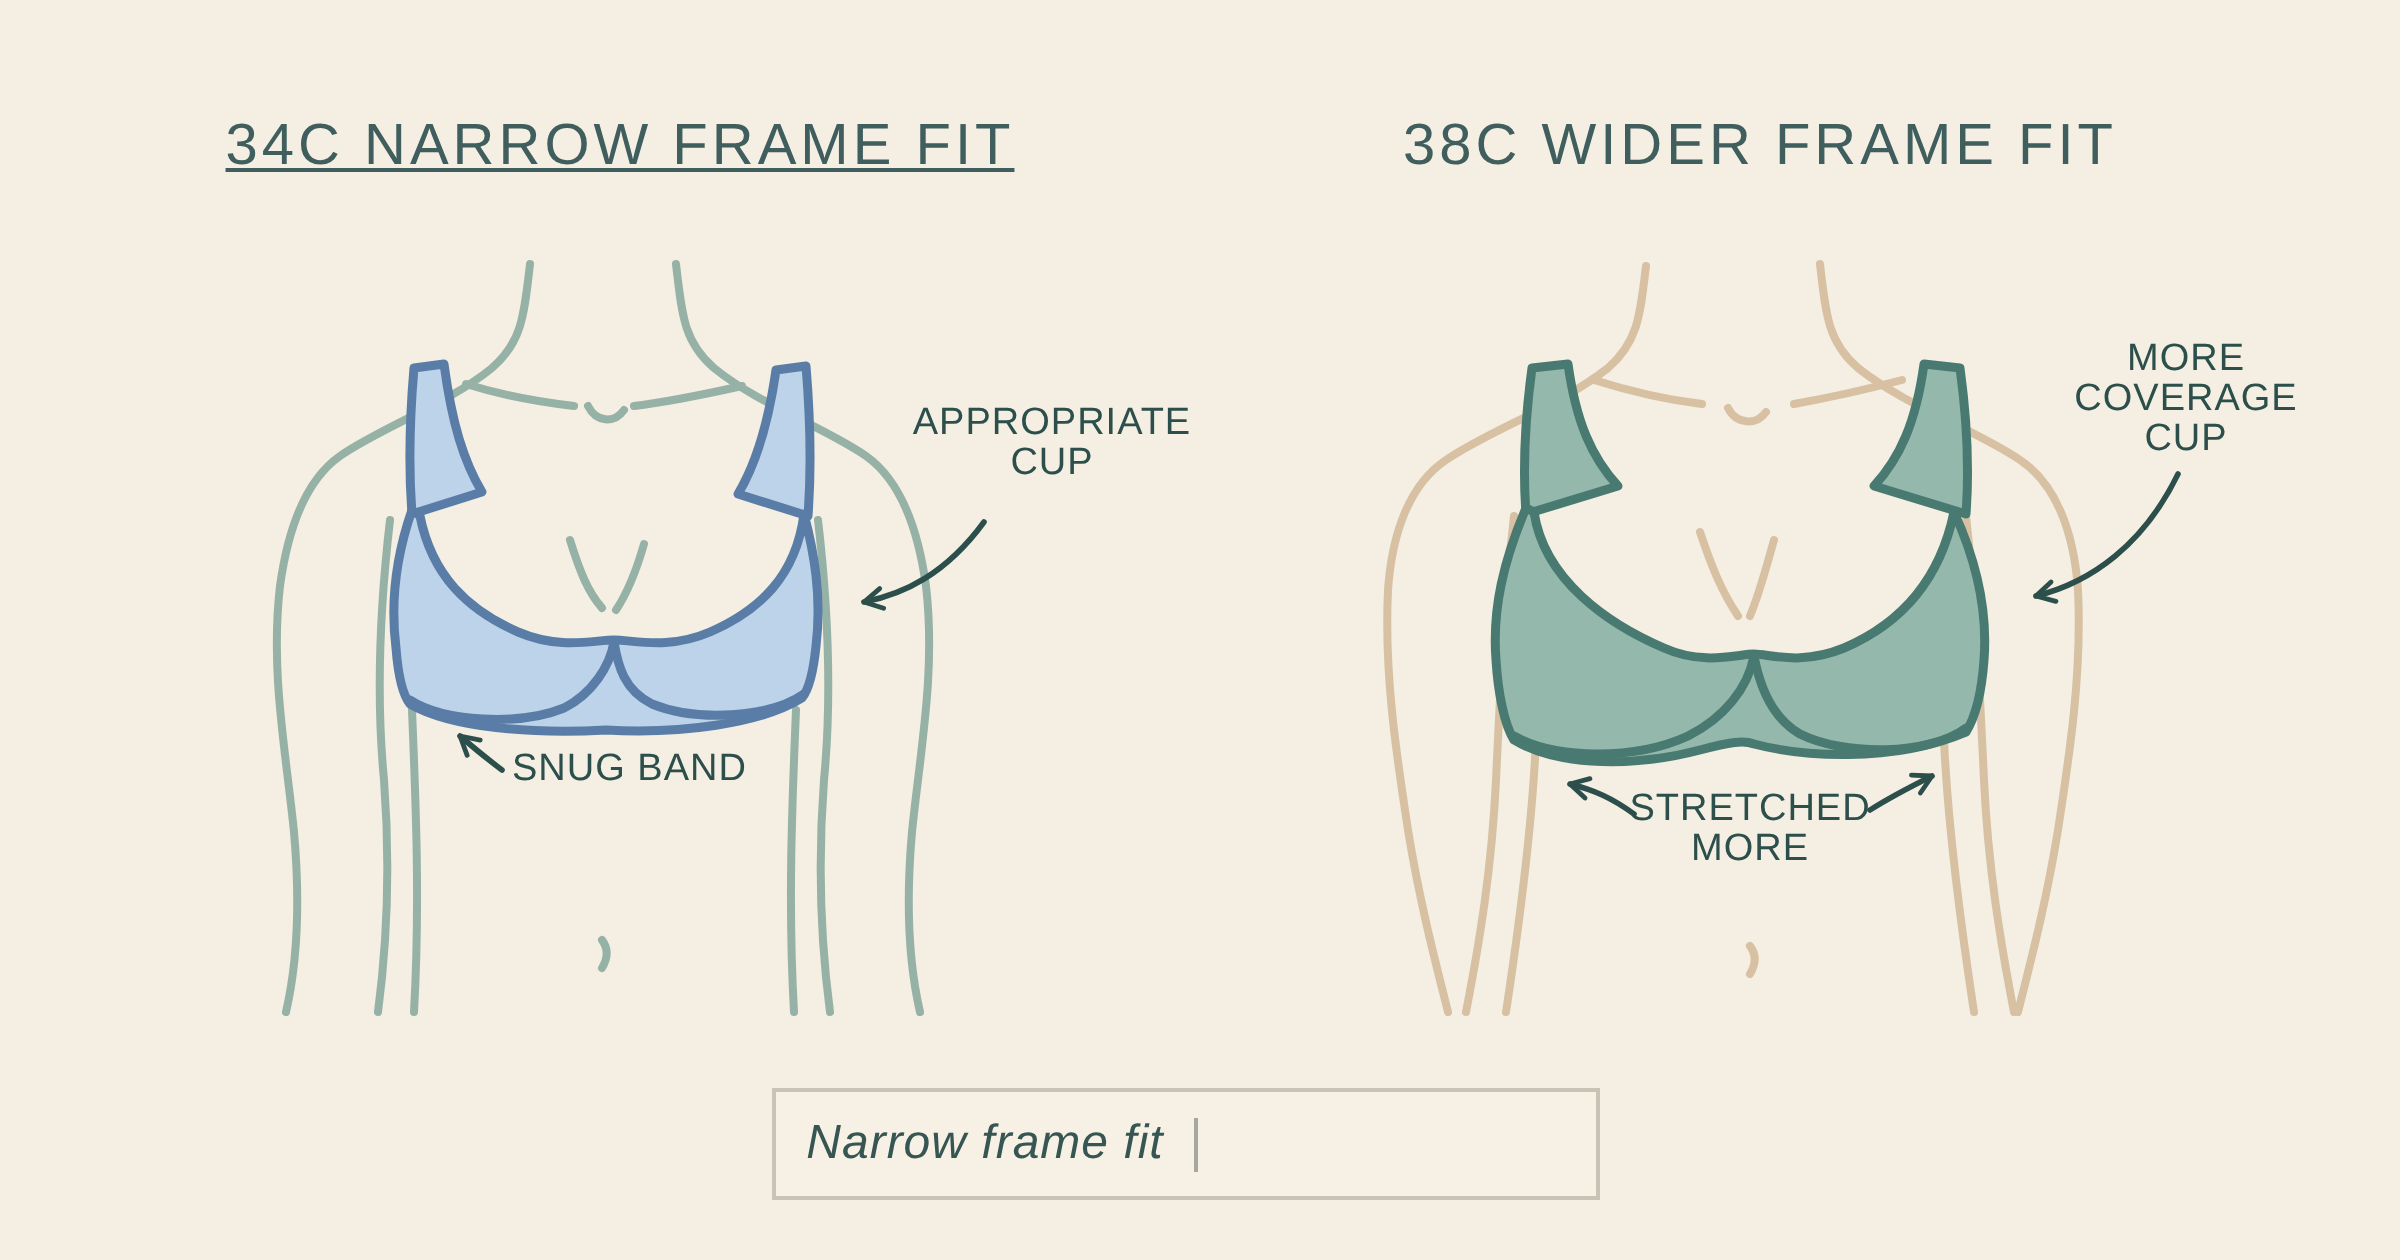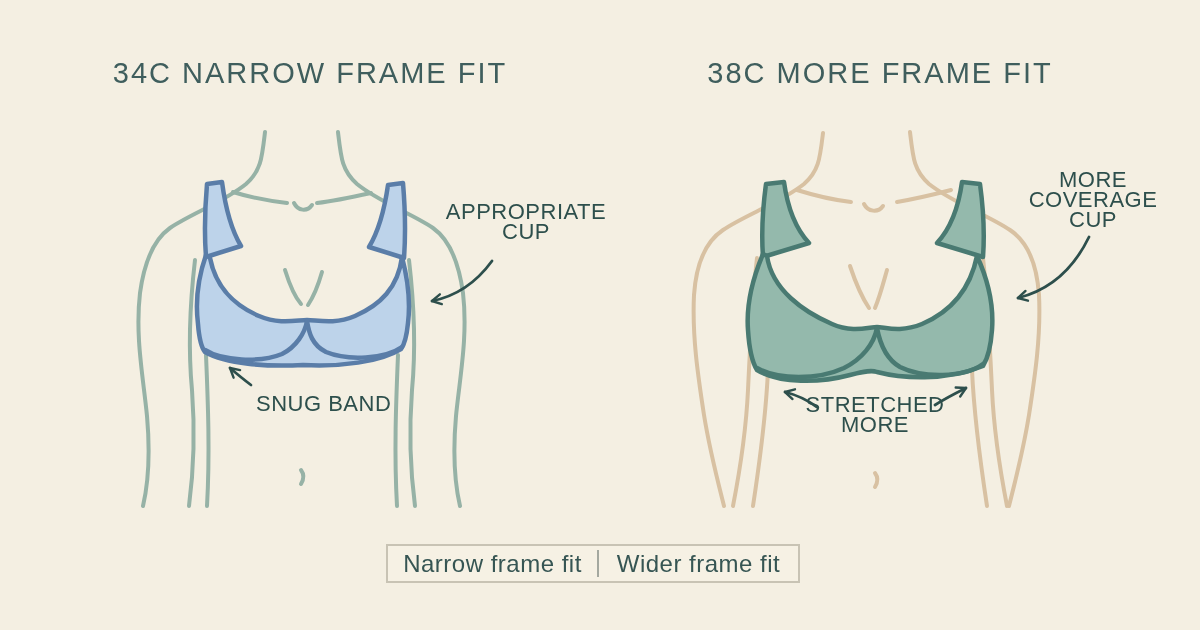--- a/index.html
+++ b/index.html
@@ -7,54 +7,54 @@
   body{
     width:1200px;height:630px;overflow:hidden;position:relative;
     background:#f4efe2;
     font-family:"Liberation Sans", sans-serif;
   }
   .title{
     position:absolute;top:57px;width:400px;text-align:center;
     font-size:29px;font-weight:500;letter-spacing:2px;color:#3f5e5d;
     white-space:nowrap;
   }
-  .title.left{left:110px;}
+  .title.left{left:110px;text-decoration:underline;}
   .title.right{left:680px;}
   .fig{position:absolute;width:400px;height:400px;top:118px;}
   .figL{left:110px;}
   .figR{left:660px;}
   .lbl{
-    position:absolute;color:#2d4f4c;font-size:22px;line-height:20px;
+    position:absolute;color:#2d4f4c;font-size:19px;line-height:20px;
     letter-spacing:0.5px;text-align:center;font-weight:500;
   }
-  .lbl.nowrap{white-space:nowrap;margin-top:19px;}
+  .lbl.nowrap{white-space:nowrap;}
   #lbl-cup-left{left:441px;top:202px;width:170px;}
   #lbl-band-left{left:256px;top:375px;}
   #lbl-cup-right{left:1023px;top:170px;width:140px;}
   #lbl-band-right{left:795px;top:395px;width:160px;}
   .arrows{position:absolute;left:0;top:0;width:1200px;height:630px;pointer-events:none;}
   .legend{
-    position:absolute;left:386px;top:544px;width:414px;height:39px;
+    position:absolute;left:386px;top:544px;width:414px;height:56px;
     border:2px solid #c8c3b4;background:#f6f1e4;box-sizing:border-box;
-    display:flex;align-items:center;
+    display:flex;align-items:center;font-style:italic;
   }
   .legend-item{
     text-align:center;font-size:24px;color:#365553;letter-spacing:0.5px;
   }
   .legend-item.first{width:209px;}
   .legend-item.second{flex:1;}
   .legend-divider{width:2px;height:27px;background:#a4a89f;}
 </style>
 </head>
 <body>
 
 <div>
 
   <div class="title left">34C NARROW FRAME FIT</div>
-  <div class="title right">38C MORE FRAME FIT</div>
+  <div class="title right">38C WIDER FRAME FIT</div>
 
   <svg class="fig figL" viewBox="0 0 400 400">
     <g fill="none" stroke="#96b2a6" stroke-width="4" stroke-linecap="round">
       <path d="M 155,14 C 152,40 151,53 136,66 C 114,84 80,96 60,110 C 43,122 34,146 30,175 C 25,218 33,258 37,298 C 40,332 39,362 33,388"></path>
       <path d="M 228,14 C 231,40 232,53 247,66 C 269,84 303,96 323,110 C 340,122 349,146 353,175 C 358,218 350,258 346,298 C 343,332 344,362 350,388"></path>
       <path d="M 85,142 C 80,185 78,230 82,272 C 85,312 84,350 79,388"></path>
       <path d="M 299,142 C 304,185 306,230 302,272 C 299,312 300,350 305,388"></path>
       <path d="M 96,237 C 98,285 100,335 97,388"></path>
       <path d="M 288,237 C 286,285 284,335 287,388"></path>
       <path d="M 123,74 C 142,80 160,83 177,85"></path>
@@ -113,16 +113,15 @@
       <path marker-end="url(#ah)" d="M 251,385 C 243,379 237,374 230,368"></path>
       <path marker-end="url(#ah)" d="M 1089,237 C 1072,272 1046,291 1018,298"></path>
       <path marker-end="url(#ah)" d="M 817,407 C 806,399 797,395 785,392"></path>
       <path marker-end="url(#ah)" d="M 935,405 C 946,398 956,393 966,388"></path>
     </g>
   </svg>
 
   <div class="legend">
     <div class="legend-item first">Narrow frame fit</div>
     <div class="legend-divider"></div>
-    <div class="legend-item second">Wider frame fit</div>
   </div>
 
 </div>
 
 </body></html>

